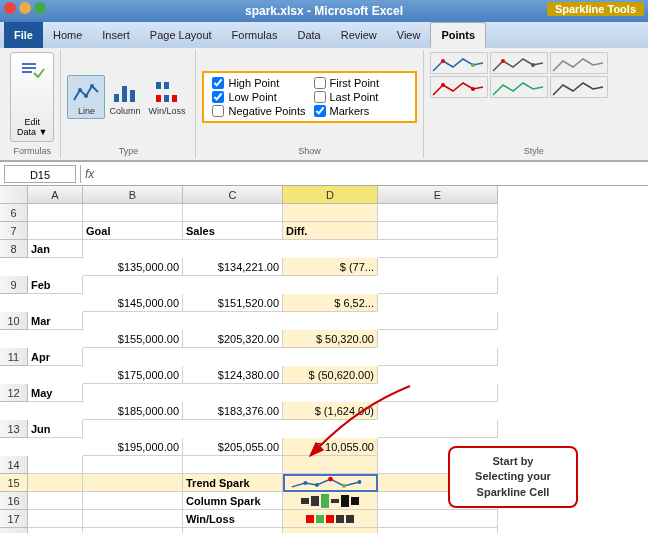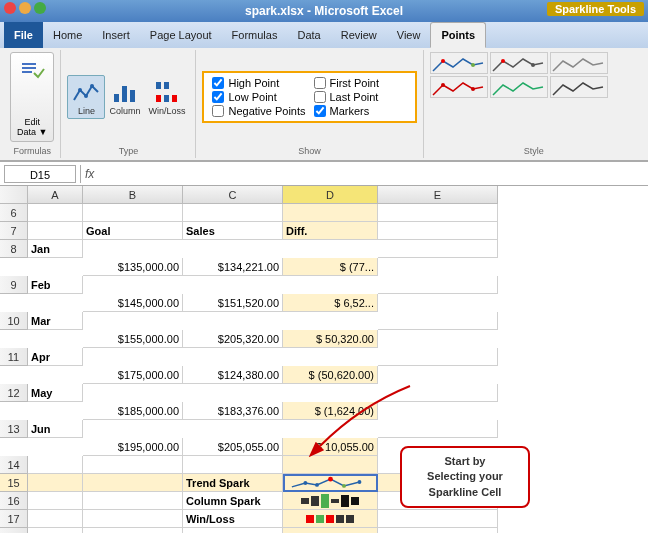--- a/index.html
+++ b/index.html
@@ -242,20 +242,21 @@
       background: white;
       border: 2px solid #c00;
       border-radius: 8px;
       padding: 6px 10px;
       font-size: 11px;
       font-weight: bold;
       color: #333;
       text-align: center;
       width: 130px;
       line-height: 1.4;
+      margin-left: 48px;
     }
 
     .spreadsheet-container {
       position: relative;
     }
 
     
     .wl-cell {
       display: flex;
       gap: 2px;

